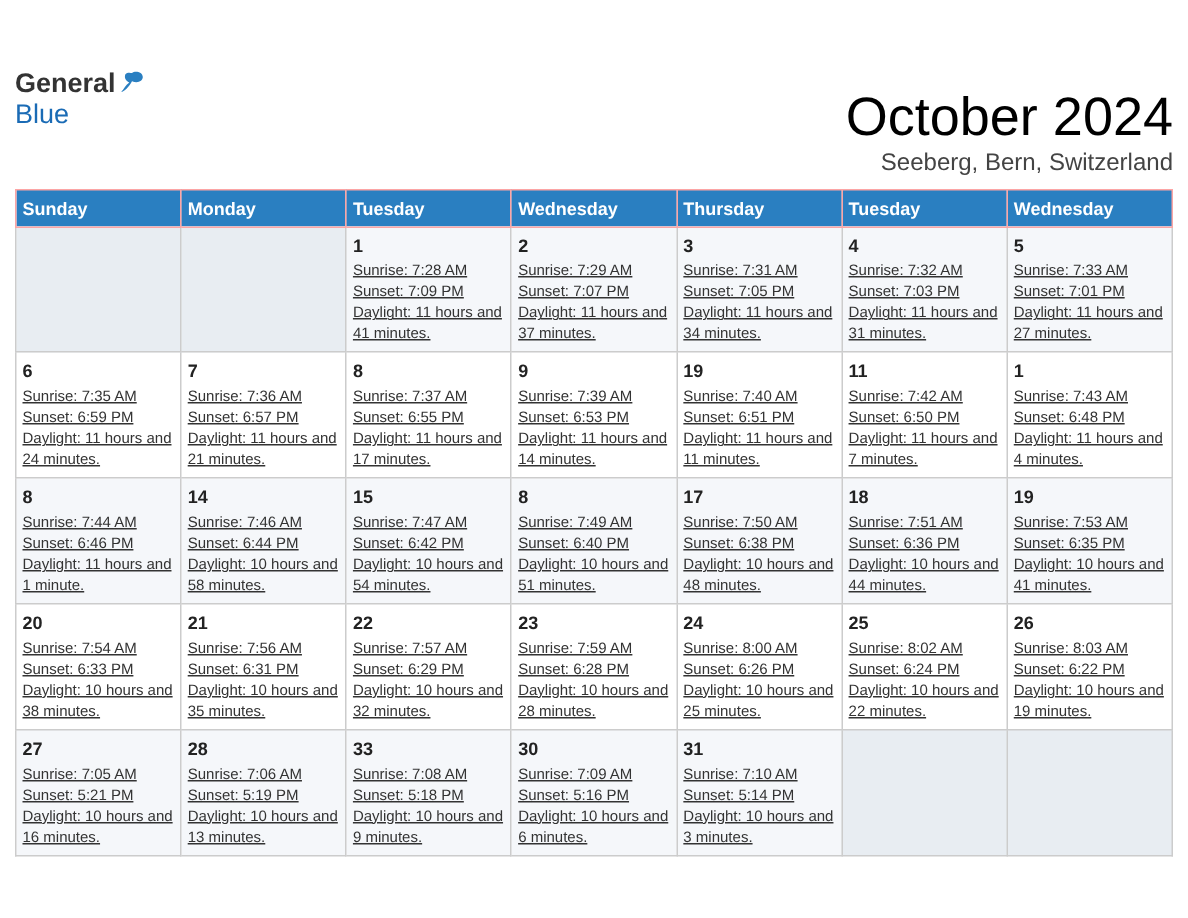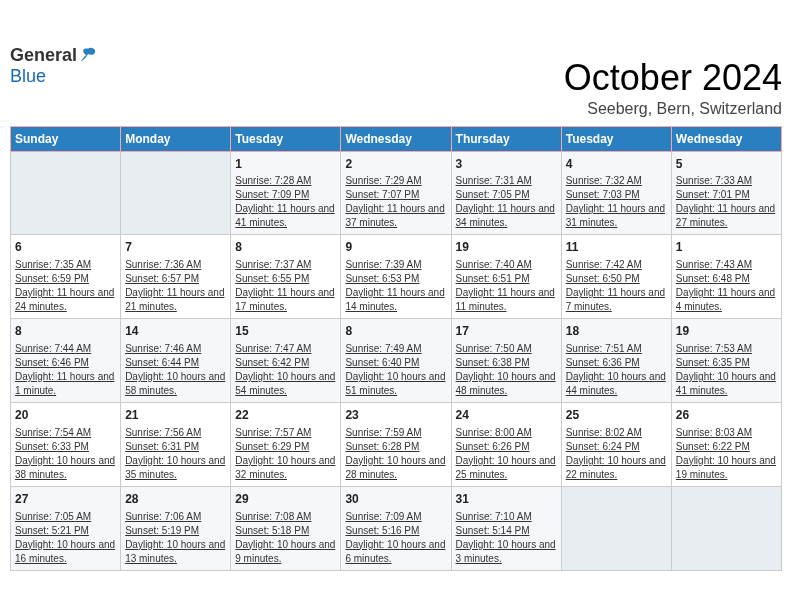--- a/index.html
+++ b/index.html
@@ -243,21 +243,21 @@
       <tr>
         <td>
           <span class="day-num">27</span>
           <div class="cell-detail">Sunrise: 7:05 AM<br>Sunset: 5:21 PM<br>Daylight: 10 hours and 16 minutes.</div>
         </td>
         <td>
           <span class="day-num">28</span>
           <div class="cell-detail">Sunrise: 7:06 AM<br>Sunset: 5:19 PM<br>Daylight: 10 hours and 13 minutes.</div>
         </td>
         <td>
-          <span class="day-num">29</span>
+          <span class="day-num">33</span>
           <div class="cell-detail">Sunrise: 7:08 AM<br>Sunset: 5:18 PM<br>Daylight: 10 hours and 9 minutes.</div>
         </td>
         <td>
           <span class="day-num">30</span>
           <div class="cell-detail">Sunrise: 7:09 AM<br>Sunset: 5:16 PM<br>Daylight: 10 hours and 6 minutes.</div>
         </td>
         <td>
           <span class="day-num">31</span>
           <div class="cell-detail">Sunrise: 7:10 AM<br>Sunset: 5:14 PM<br>Daylight: 10 hours and 3 minutes.</div>
         </td>

